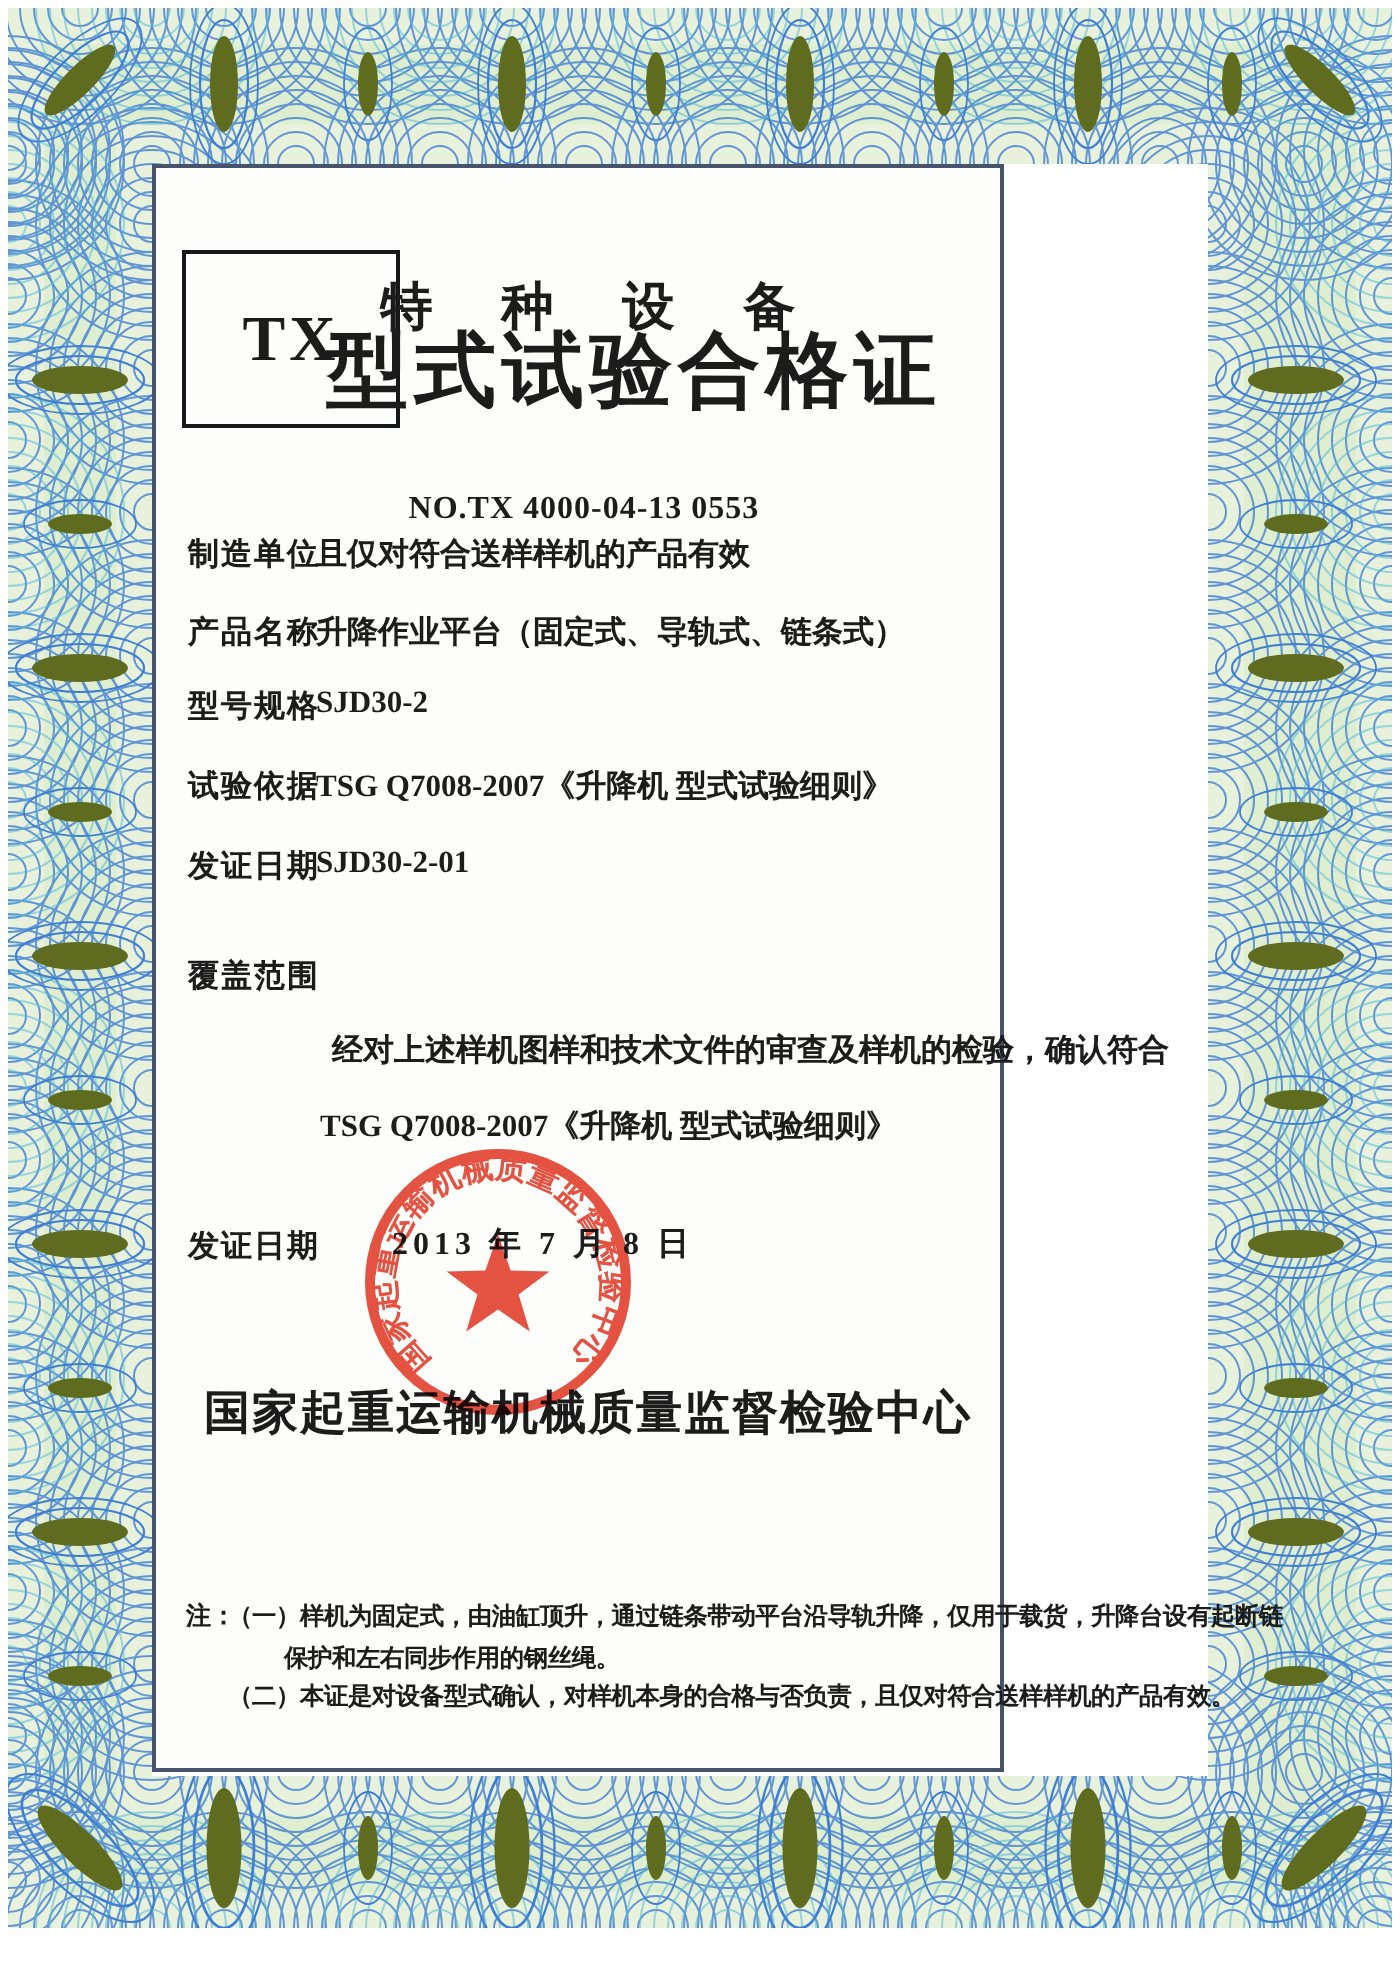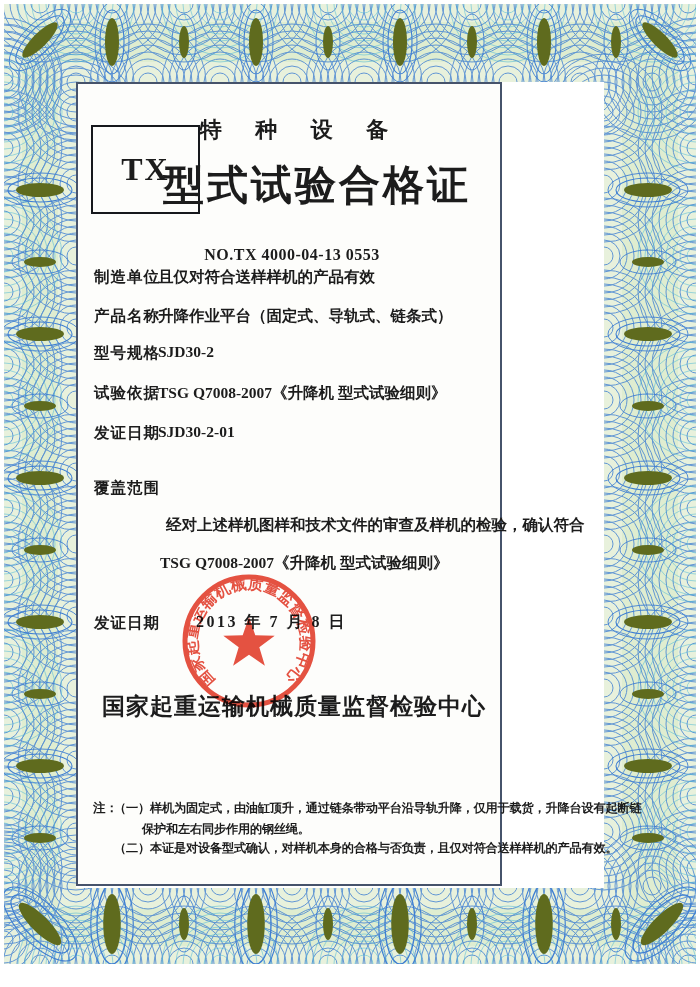--- a/index.html
+++ b/index.html
@@ -11,21 +11,21 @@
   .panel{
     position:absolute;left:76px;top:82px;width:426px;height:804px;
     background:#fdfdfb;border:2px solid #46536b;box-sizing:border-box;
   }
   .abs{position:absolute;white-space:nowrap;}
   .tx-box{
     position:absolute;left:13px;top:41px;width:105px;height:85px;
     border:2px solid #16181c;display:flex;align-items:center;justify-content:center;
     font-size:32px;font-weight:bold;letter-spacing:2px;
   }
-  .category{left:0;right:0;top:31px;text-align:center;font-size:22px;font-weight:bold;
+  .category{left:0;right:0;top:52px;text-align:center;font-size:26px;font-weight:bold;
     letter-spacing:14px;margin-left:24px;}
   .main-title{left:0;right:0;top:74px;text-align:center;font-size:41px;font-weight:bold;
     letter-spacing:3px;margin-left:56px;}
   .cert-no{left:0;right:0;top:146px;text-align:center;font-size:16px;font-weight:bold;
     letter-spacing:.5px;margin-left:6px;margin-top:16px;}
   .flabel{left:16px;font-size:15.5px;font-weight:600;letter-spacing:1px;}
   .fvalue{left:80px;font-size:15.5px;font-weight:600;}
   .cov-line{font-size:15.5px;font-weight:600;}
   .date-label{left:16px;top:529px;font-size:15.5px;font-weight:600;letter-spacing:1px;}
   .date-value{left:118px;top:528px;font-size:16px;font-weight:600;letter-spacing:2.5px;}

